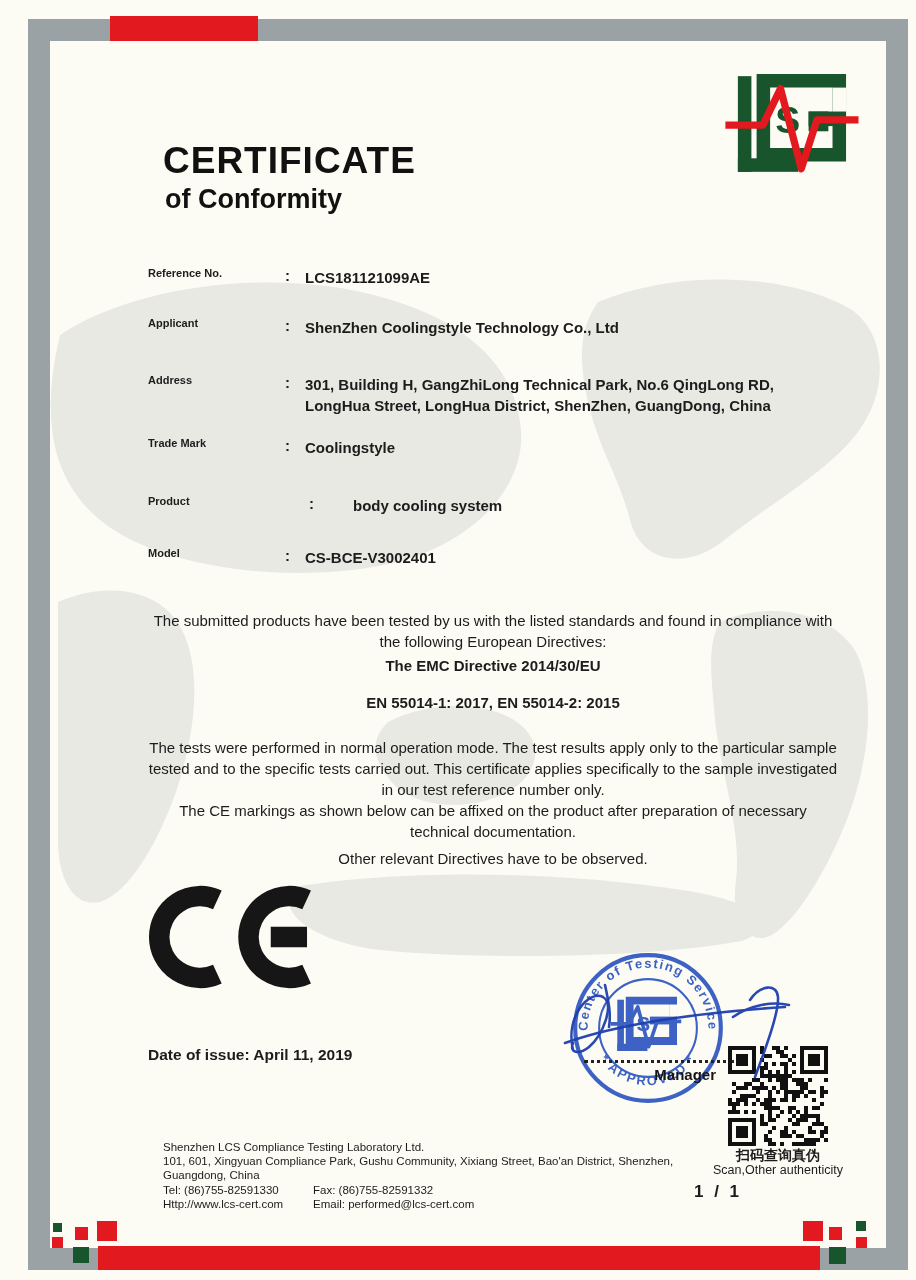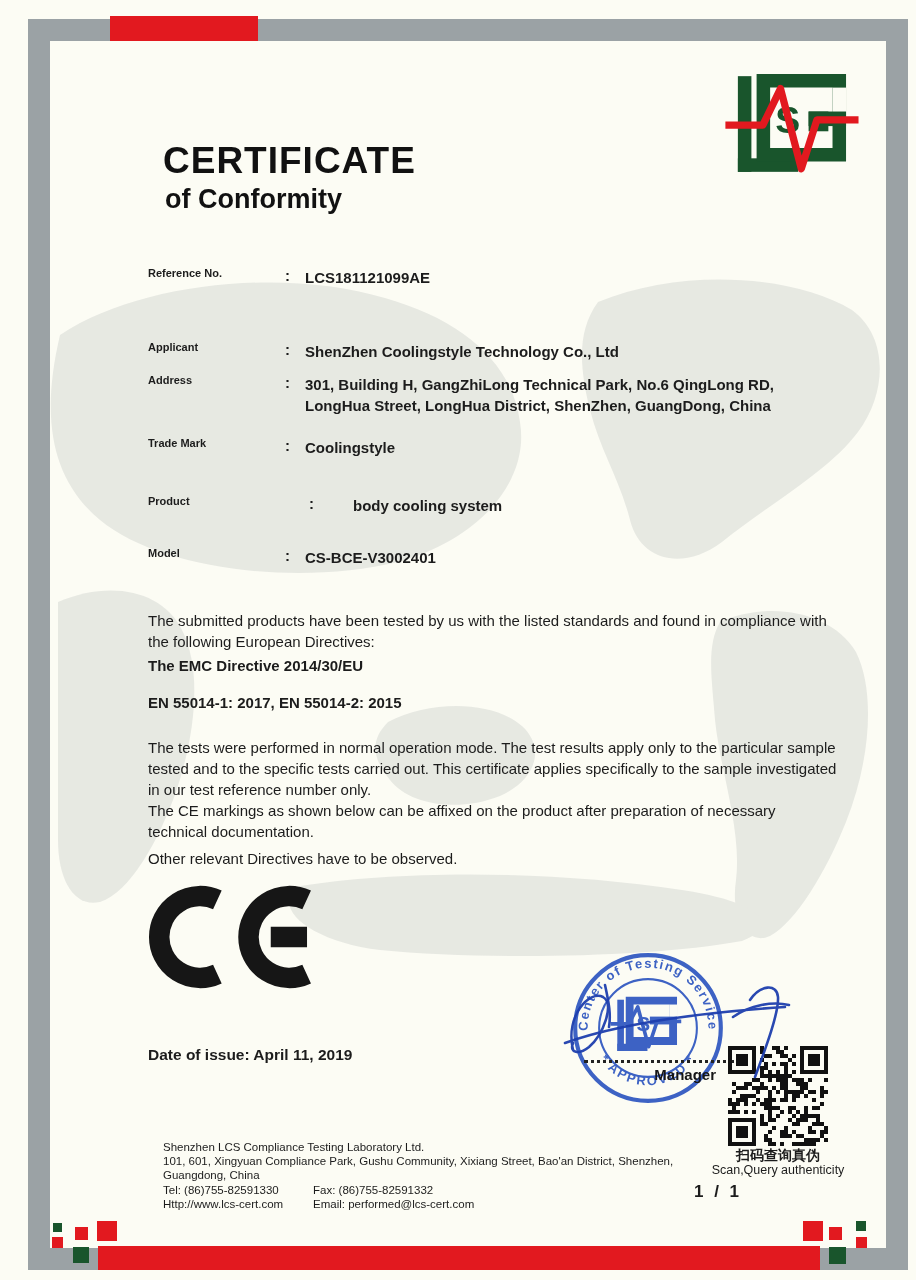--- a/index.html
+++ b/index.html
@@ -37,22 +37,22 @@
   .subtitle{
     position:absolute;left:165px;top:184px;
     font-size:27px;font-weight:bold;color:#111;
   }
   .logo-svg{position:absolute;left:722px;top:72px;width:142px;height:104px;}
   .fields{position:absolute;left:148px;top:267px;width:700px;}
   .frow{position:absolute;left:0;display:flex;}
   .frow .lbl{width:137px;font-size:11px;font-weight:bold;}
   .frow .col{width:20px;font-size:15px;font-weight:bold;}
   .frow .val{width:525px;font-size:15px;font-weight:bold;line-height:21px;}
-  .r0{top:0;} .r1{top:50px;margin-top:24px;} .r2{top:107px;} .r3{top:170px;} .r4{top:228px;gap:24px;} .r5{top:280px;}
-  .para{position:absolute;left:148px;width:690px;font-size:15px;line-height:21px;}
+  .r0{top:0;} .r1{top:50px;} .r2{top:107px;} .r3{top:170px;} .r4{top:228px;gap:24px;} .r5{top:280px;}
+  .para{position:absolute;left:148px;width:690px;font-size:15px;line-height:21px;text-align:center;}
   .para.b{font-weight:bold;}
   .p-intro{top:610px;}
   .p-directive{top:655px;}
   .p-standards{top:692px;}
   .p-tests{top:737px;}
   .p-ce{top:800px;}
   .p-other{top:848px;}
   .ce-svg{position:absolute;left:148px;top:884px;width:186px;height:106px;}
   .issue-date{position:absolute;left:148px;top:1046px;font-size:15.5px;font-weight:bold;}
   
@@ -489,21 +489,21 @@
       <rect x="11" y="24" width="1" height="1" fill="#111"></rect>
       <rect x="13" y="24" width="1" height="1" fill="#111"></rect>
       <rect x="16" y="24" width="1" height="1" fill="#111"></rect>
       <rect x="17" y="24" width="1" height="1" fill="#111"></rect>
       <rect x="18" y="24" width="1" height="1" fill="#111"></rect>
       <rect x="19" y="24" width="1" height="1" fill="#111"></rect>
       <rect x="20" y="24" width="1" height="1" fill="#111"></rect>
       <rect x="21" y="24" width="1" height="1" fill="#111"></rect>
     </svg>
   <div class="qr-cap-cn">扫码查询真伪</div>
-  <div class="qr-cap-en">Scan,Query authenticity</div>
+  <div class="qr-cap-en">Scan,Other authenticity</div>
 
   <div class="pagenum">1 / 1</div>
 
   <div class="footer">
     <span class="line">Shenzhen LCS Compliance Testing Laboratory Ltd.</span>
     <span class="line">101, 601, Xingyuan Compliance Park, Gushu Community, Xixiang Street, Bao'an District, Shenzhen,</span>
     <span class="line">Guangdong, China</span>
     <span class="line">
       <span>Tel: (86)755-82591330</span>
       <span class="c2">Fax: (86)755-82591332</span>

